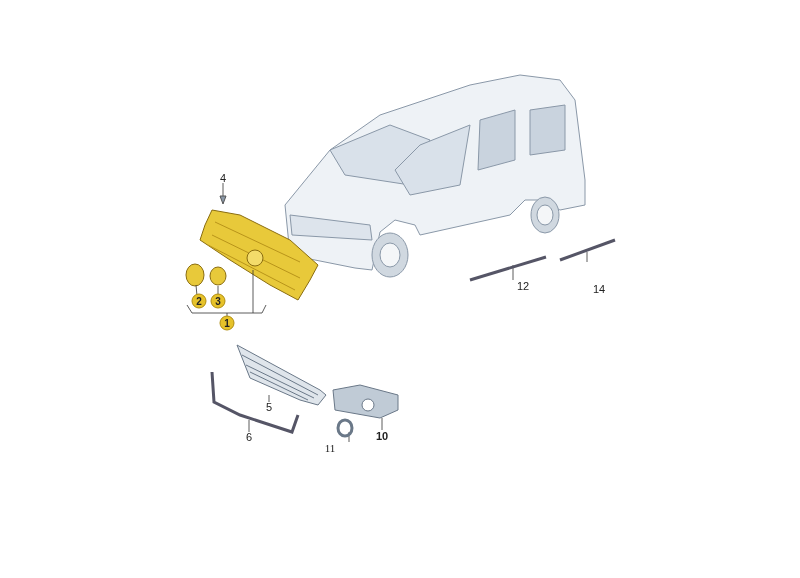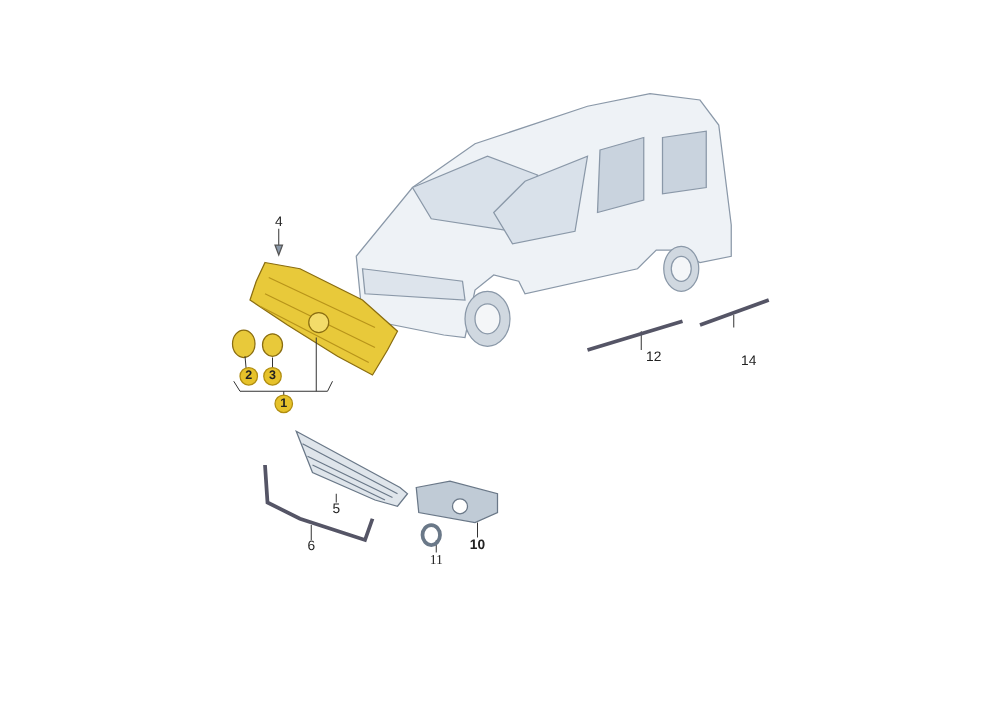--- a/index.html
+++ b/index.html
@@ -62,16 +62,16 @@
 </svg>
 
 <div id="labels">
     <div class="badge" style="left: 227px; top: 323px;">1</div>
     <div class="badge" style="left: 199px; top: 301px;">2</div>
     <div class="badge" style="left: 218px; top: 301px;">3</div>
     <div class="lbl" style="left: 223px; top: 178px;">4</div>
     <div class="lbl" style="left: 269px; top: 407px;">5</div>
     <div class="lbl" style="left: 249px; top: 437px;">6</div>
     <div class="lbl" style="left: 382px; top: 436px; font-weight: bold;">10</div>
-    <div class="lbl" style="left: 349px; top: 448px; font-family: Liberation Serif, serif;">11</div>
+    <div class="lbl" style="left: 330px; top: 448px; font-family: Liberation Serif, serif;">11</div>
     <div class="lbl" style="left: 523px; top: 286px;">12</div>
     <div class="lbl" style="left: 599px; top: 269px; margin-top: 20px;">14</div>
   </div>
 
 </body></html>

